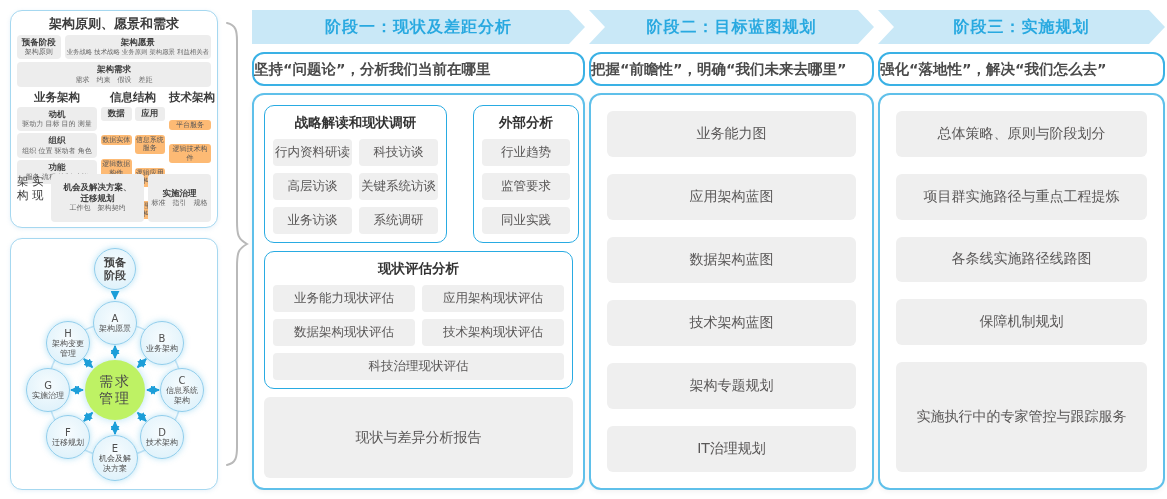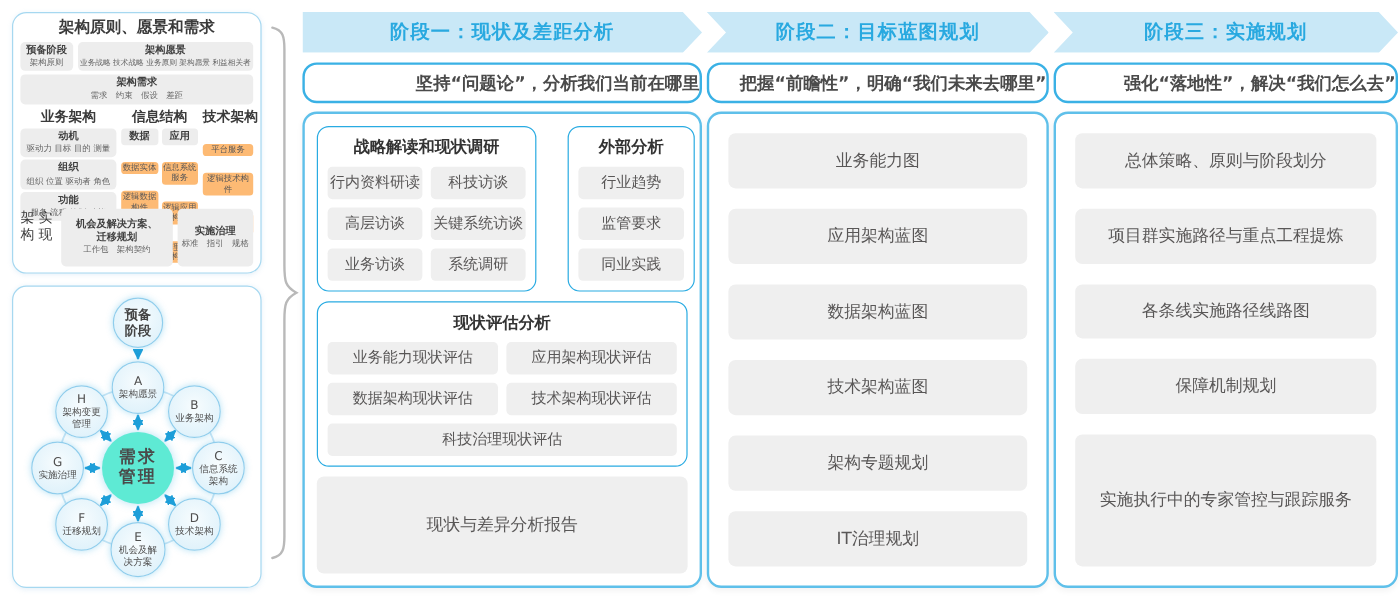--- a/index.html
+++ b/index.html
@@ -39,35 +39,35 @@
 
   
   .adm-svg{position:absolute;left:0;top:0}
   .cnode{position:absolute;transform:translate(-50%,-50%);border-radius:50%;
     background:radial-gradient(circle at 50% 40%, #F7FCFE 0%, #E2F3FB 70%, #D6EDF9 100%);
     border:1px solid #8FCDEC;box-shadow:0 0 6px rgba(41,169,224,.35);
     display:flex;flex-direction:column;align-items:center;justify-content:center;text-align:center}
   .cnode .c-letter{font-size:10px;color:#4F4F4F;line-height:1.1}
   .cnode .c-label{font-size:8px;color:#4F4F4F;line-height:1.15;width:38px}
   .prepnode{font-weight:bold;font-size:11px;color:#444;line-height:1.2}
-  .centernode{background:#5eead4;border:none;box-shadow:0 0 8px rgba(41,169,224,.35);
-    font-weight:bold;font-size:14px;color:#4A4A4A;letter-spacing:2px;line-height:1.25}
+  .centernode{background:#bef264;border:none;box-shadow:0 0 8px rgba(41,169,224,.35);
+    font-weight:normal;font-size:14px;color:#4A4A4A;letter-spacing:2px;line-height:1.25}
 
   
   .brace{position:absolute;left:221px;top:20px}
 
   
   .phases{position:absolute;left:252px;top:10px;height:480px;display:flex;gap:4px}
   .phase{display:flex;flex-direction:column}
   .band{height:34px;background:#C9E8F7;color:#29A9E0;font-weight:bold;font-size:16px;
     display:flex;align-items:center;justify-content:center;letter-spacing:1px;flex-shrink:0}
   .band-first{clip-path:polygon(0 0,calc(100% - 16px) 0,100% 50%,calc(100% - 16px) 100%,0 100%)}
   .band-mid{clip-path:polygon(0 0,calc(100% - 16px) 0,100% 50%,calc(100% - 16px) 100%,0 100%,16px 50%)}
   .subtitle{margin-top:8px;height:34px;border:2px solid #3AB1E5;border-radius:12px;background:#fff;
-    display:flex;align-items:center;justify-content:flex-end;font-weight:bold;font-size:14.5px;color:#4A4A4A;flex-shrink:0}
+    display:flex;align-items:center;justify-content:flex-start;font-weight:bold;font-size:14.5px;color:#4A4A4A;flex-shrink:0}
   .card{margin-top:7px;flex:1;border:2px solid #5FC0EA;border-radius:12px;background:#fff;box-shadow:0 2px 5px rgba(0,0,0,.05);min-height:0}
   .stackcard{display:flex;flex-direction:column;gap:17px;padding:16px}
   .pbox{flex:1;background:#EFEFEF;border-radius:6px;display:flex;align-items:center;justify-content:center;
     font-size:14px;color:#595757;text-align:center;padding:0 6px}
   .pbox.tall{flex:2.4}
 
   
   .p1card{display:flex;flex-direction:column;padding:10px;gap:8px}
   .p1-toprow{display:flex;gap:26px}
   .inner-box{border:1.5px solid #29ABE2;border-radius:10px;padding:8px;background:#fff}

